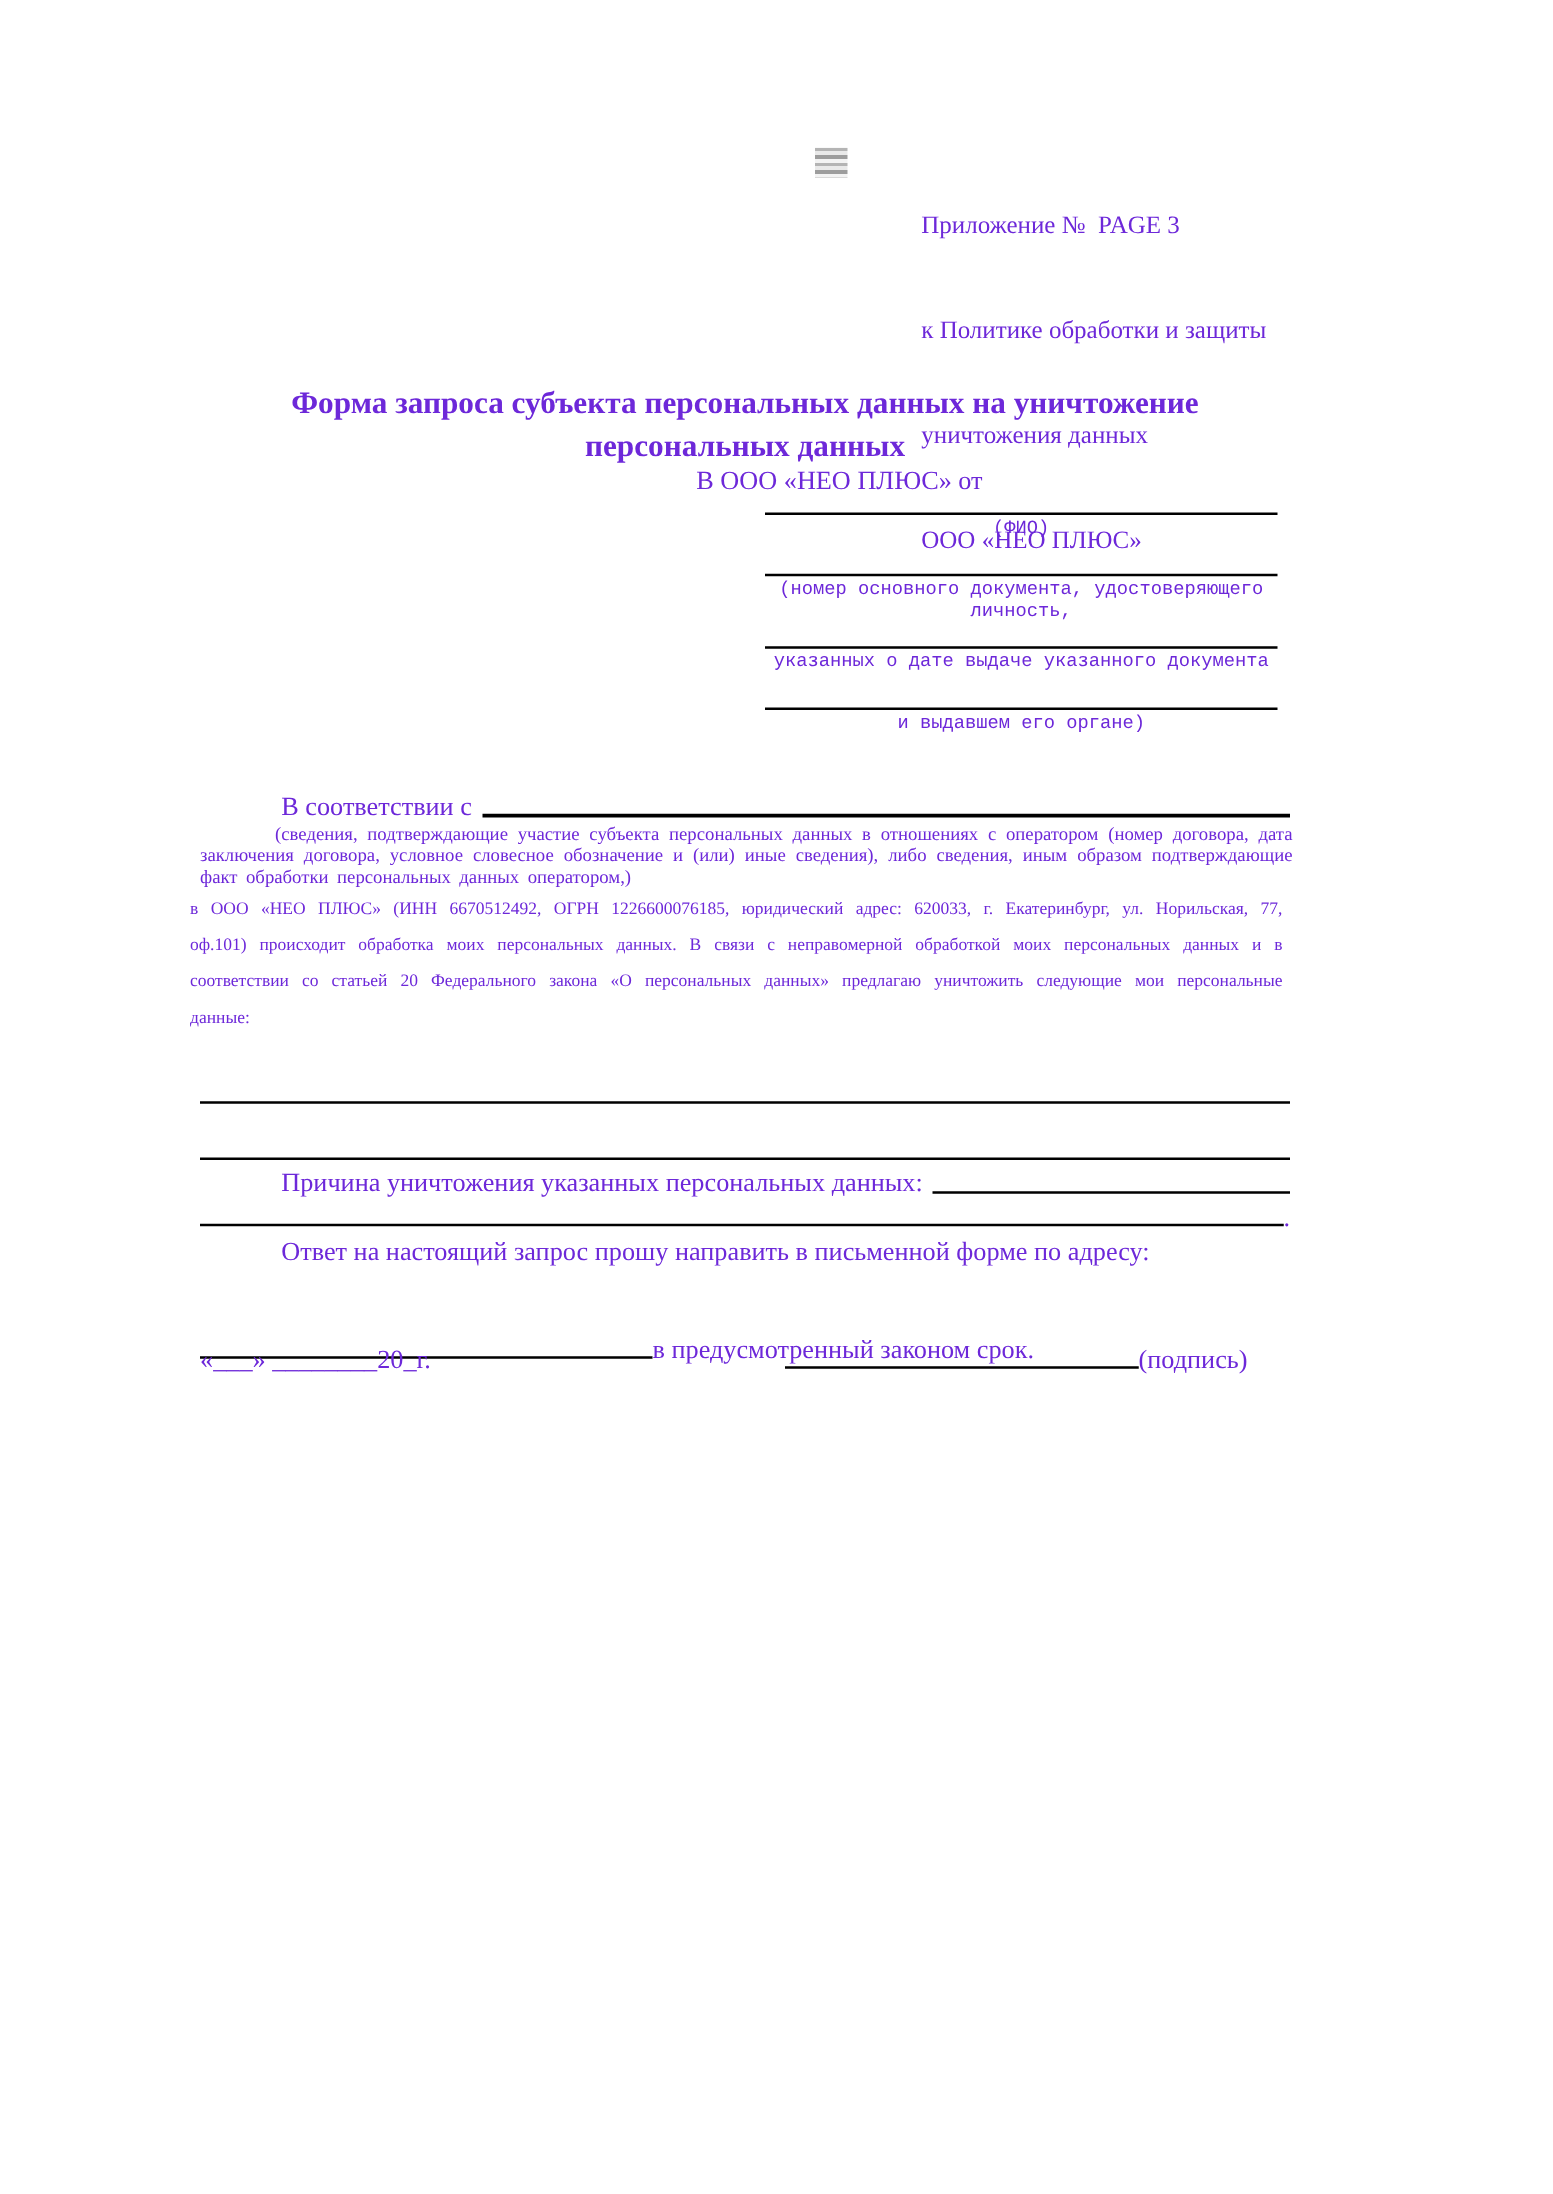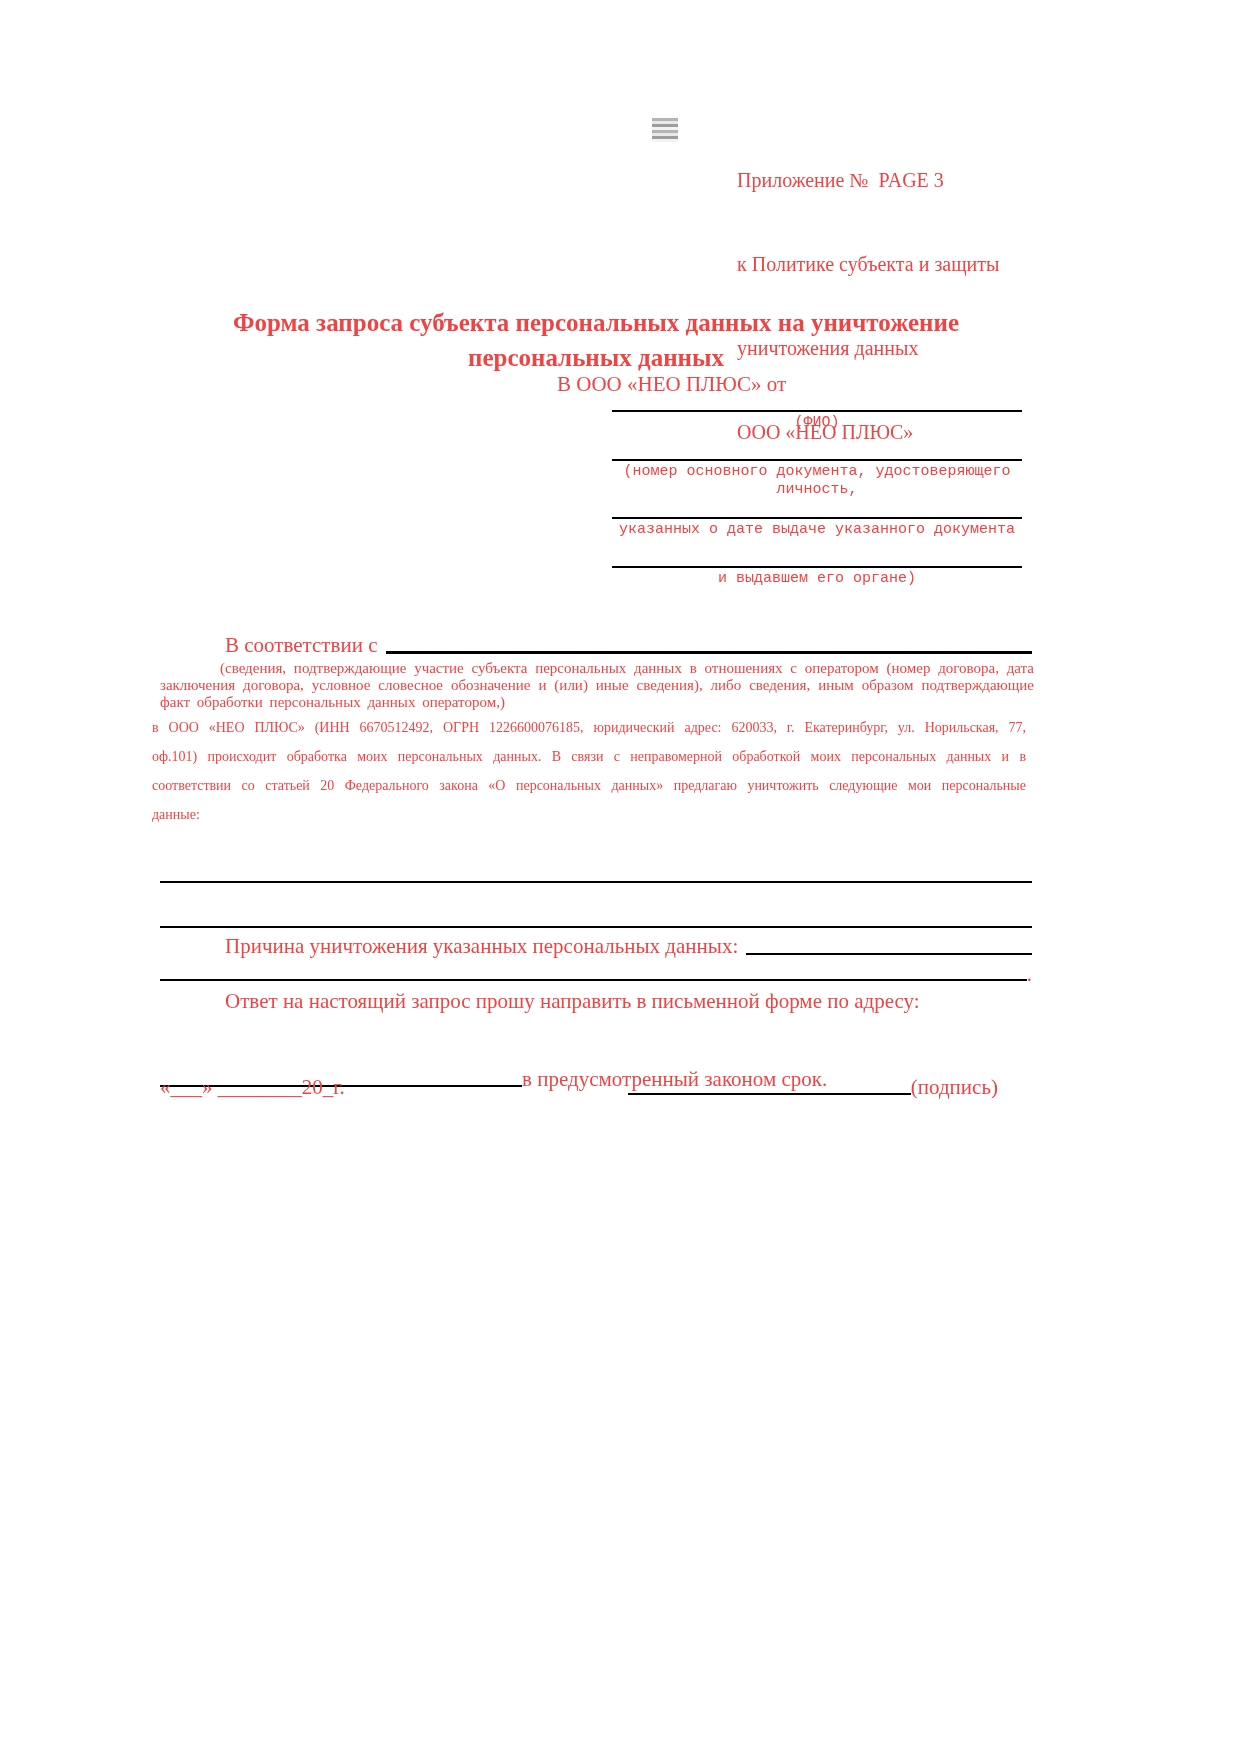--- a/index.html
+++ b/index.html
@@ -2,21 +2,21 @@
 <html><head>
 <meta charset="utf-8">
 <style>
   html, body { margin: 0; padding: 0; background: #fff; }
   .page {
     position: relative;
     width: 1242px;
     height: 1755px;
     background: #ffffff;
     font-family: "Liberation Serif", serif;
-    color: #ef4444;
+    color: #6d28d9;
     overflow: hidden;
   }
 
   
   .mini-image {
     position: absolute;
     left: 652px; top: 118px;
     width: 26px; height: 24px;
     background: repeating-linear-gradient(
       to bottom,
@@ -179,21 +179,21 @@
 </style>
 </head>
 <body>
 
 <div class="page">
 
   <div class="mini-image"></div>
 
   <div class="header-block">
     <div>Приложение №  PAGE 3</div>
-    <div>к Политике субъекта и защиты</div>
+    <div>к Политике обработки и защиты</div>
     <div>уничтожения данных</div>
     <div>ООО «НЕО ПЛЮС»</div>
   </div>
 
   <div class="title">Форма запроса субъекта персональных данных на уничтожение персональных данных</div>
 
   <div class="addressee">В ООО «НЕО ПЛЮС» от</div>
 
   <div class="fline" style="top:410px"></div>
   <div class="fcap" style="top:414px">(ФИО)</div>

